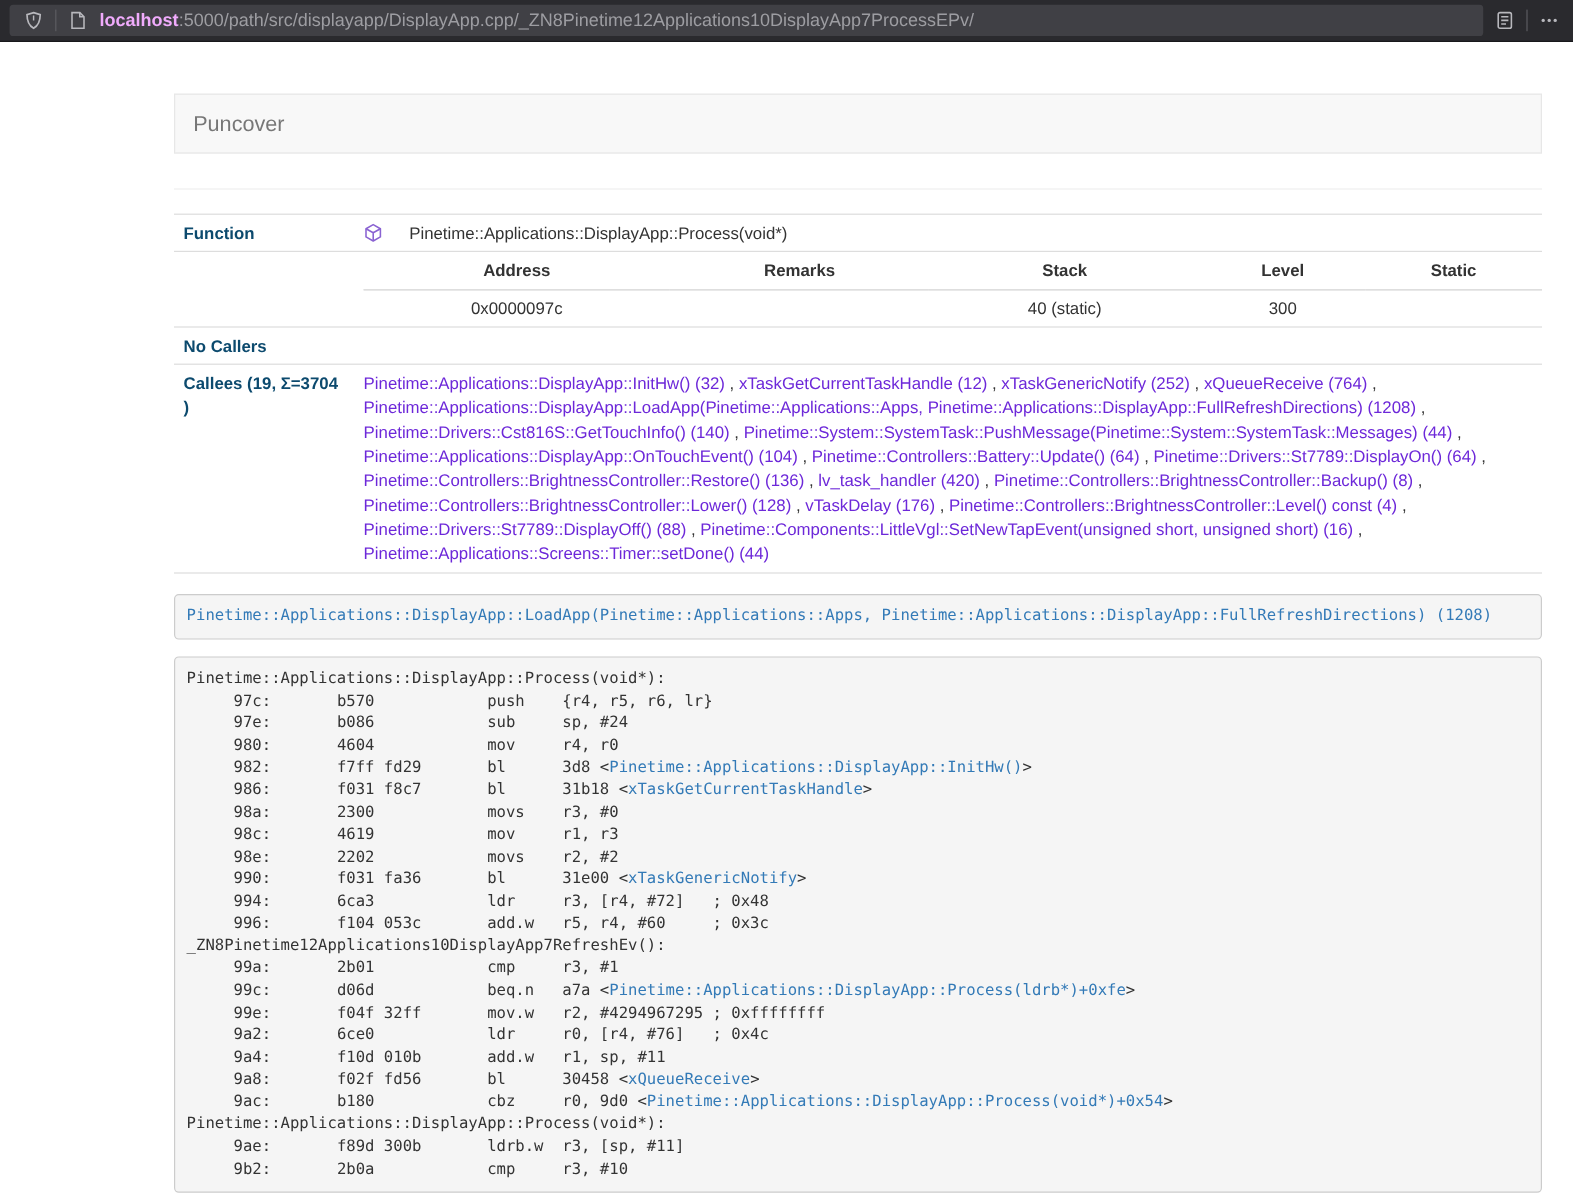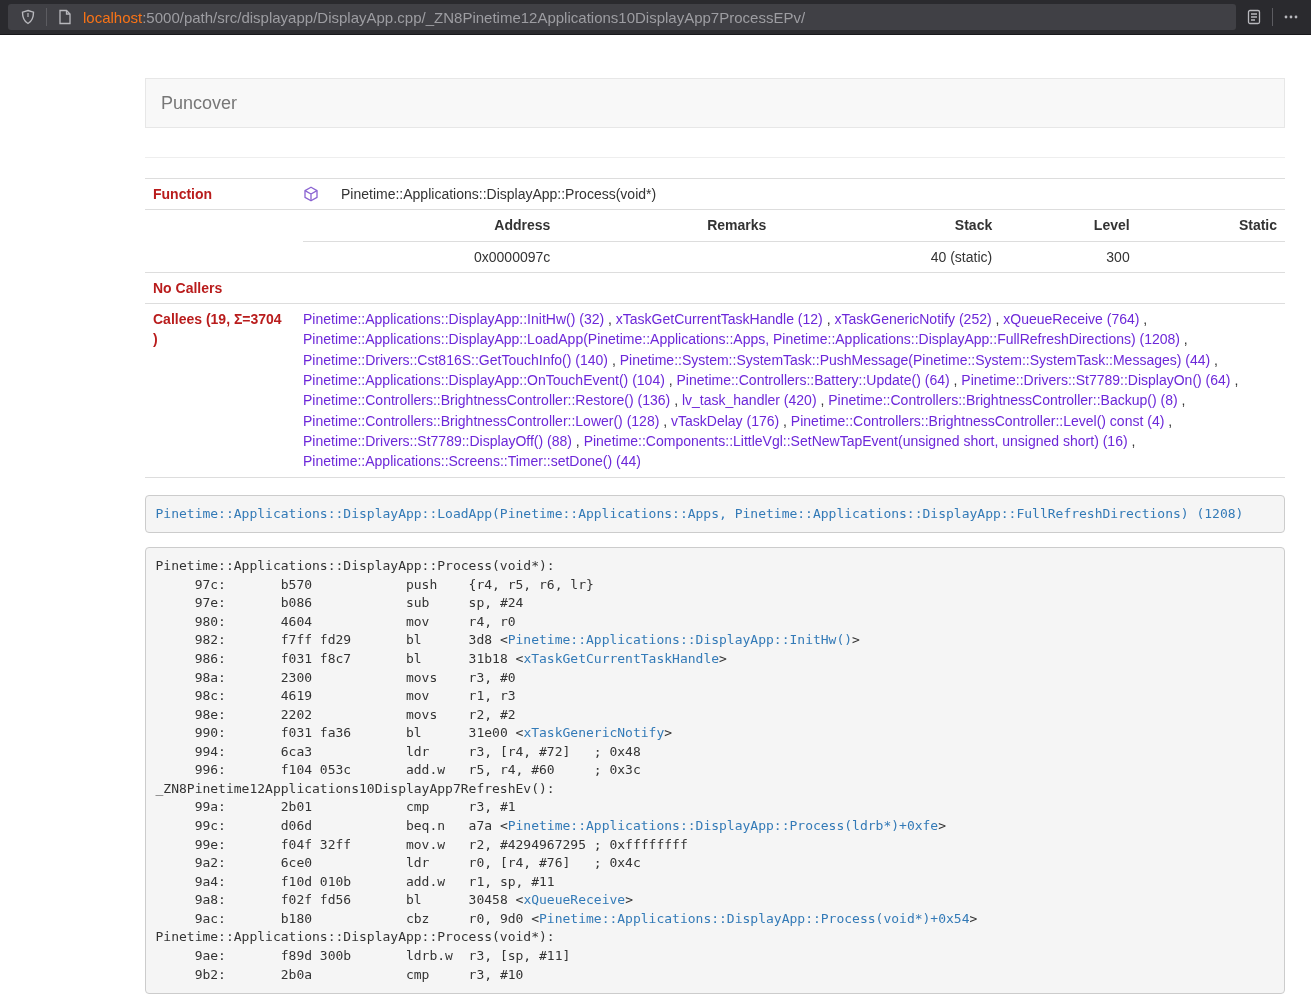--- a/index.html
+++ b/index.html
@@ -13,21 +13,21 @@
   }
   .url-field {
     flex: 1; height: 26px; background: #404045; border-radius: 3px;
     display: flex; align-items: center; padding: 0 8px; min-width: 0;
   }
   .chrome-icon { display: inline-flex; align-items: center; justify-content: center;
     width: 24px; height: 24px; color: #b8b8bd; flex: 0 0 auto; }
   .chrome-sep { width: 1px; height: 18px; background: #5c5c61; margin: 0 6px; flex: 0 0 auto; }
   .url-text { font-size: 15px; color: #9d9da2; white-space: nowrap; overflow: hidden;
     text-overflow: clip; margin-left: 6px; }
-  .url-text .host { color: #f97316; }
+  .url-text .host { color: #f0abfc; font-weight: bold; }
   .bar-right { display: flex; align-items: center; margin-left: 6px; }
 
   
   .page { padding-top: 43px; }
   .container { width: 1140px; margin-left: 145px; }
 
   .navbar {
     height: 50px; background: #f8f8f8; border: 1px solid #e7e7e7; border-radius: 0;
     display: flex; align-items: center; padding: 0 15px;
   }
@@ -39,26 +39,26 @@
   .breadcrumb-line a { color: #337ab7; text-decoration: none; }
   .breadcrumb-line .sep { color: #333; }
 
   table.fn-table { width: 100%; border-collapse: collapse; font-size: 14px;
     border-bottom: 1px solid #ddd; margin-bottom: 17px; }
   table.fn-table > tbody > tr > th,
   table.fn-table > tbody > tr > td {
     border-top: 1px solid #ddd; padding: 5px 8px; text-align: left;
     vertical-align: top; line-height: 1.45;
   }
-  table.fn-table > tbody > tr > th { width: 150px; font-weight: bold; color: #b91c1c; }
+  table.fn-table > tbody > tr > th { width: 150px; font-weight: bold; color: #0c4a6e; }
   td.nested-cell { padding: 0 0 0 8px !important; }
 
   table.inner-table { width: 100%; border-collapse: collapse; font-size: 14px; }
   table.inner-table th, table.inner-table td {
-    padding: 5px 8px; text-align: right; line-height: 1.45;
+    padding: 5px 8px; text-align: center; line-height: 1.45;
   }
   table.inner-table thead th { font-weight: bold; border-bottom: 1px solid #ddd; }
   table.inner-table th:nth-child(1), table.inner-table td:nth-child(1) { width: 26%; }
   table.inner-table th:nth-child(2), table.inner-table td:nth-child(2) { width: 22%; }
   table.inner-table th:nth-child(3), table.inner-table td:nth-child(3) { width: 23%; }
   table.inner-table th:nth-child(4), table.inner-table td:nth-child(4) { width: 14%; }
   table.inner-table th:nth-child(5), table.inner-table td:nth-child(5) { width: 15%; }
 
   .fn-name-wrap { display: flex; align-items: center; gap: 22px; }
   .pkg-icon { flex: 0 0 auto; display: inline-flex; }

